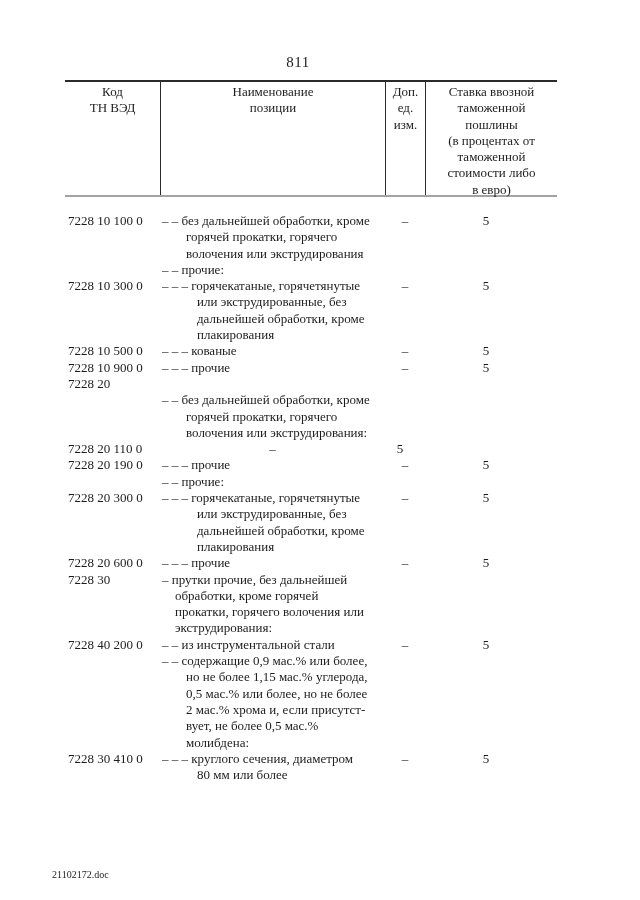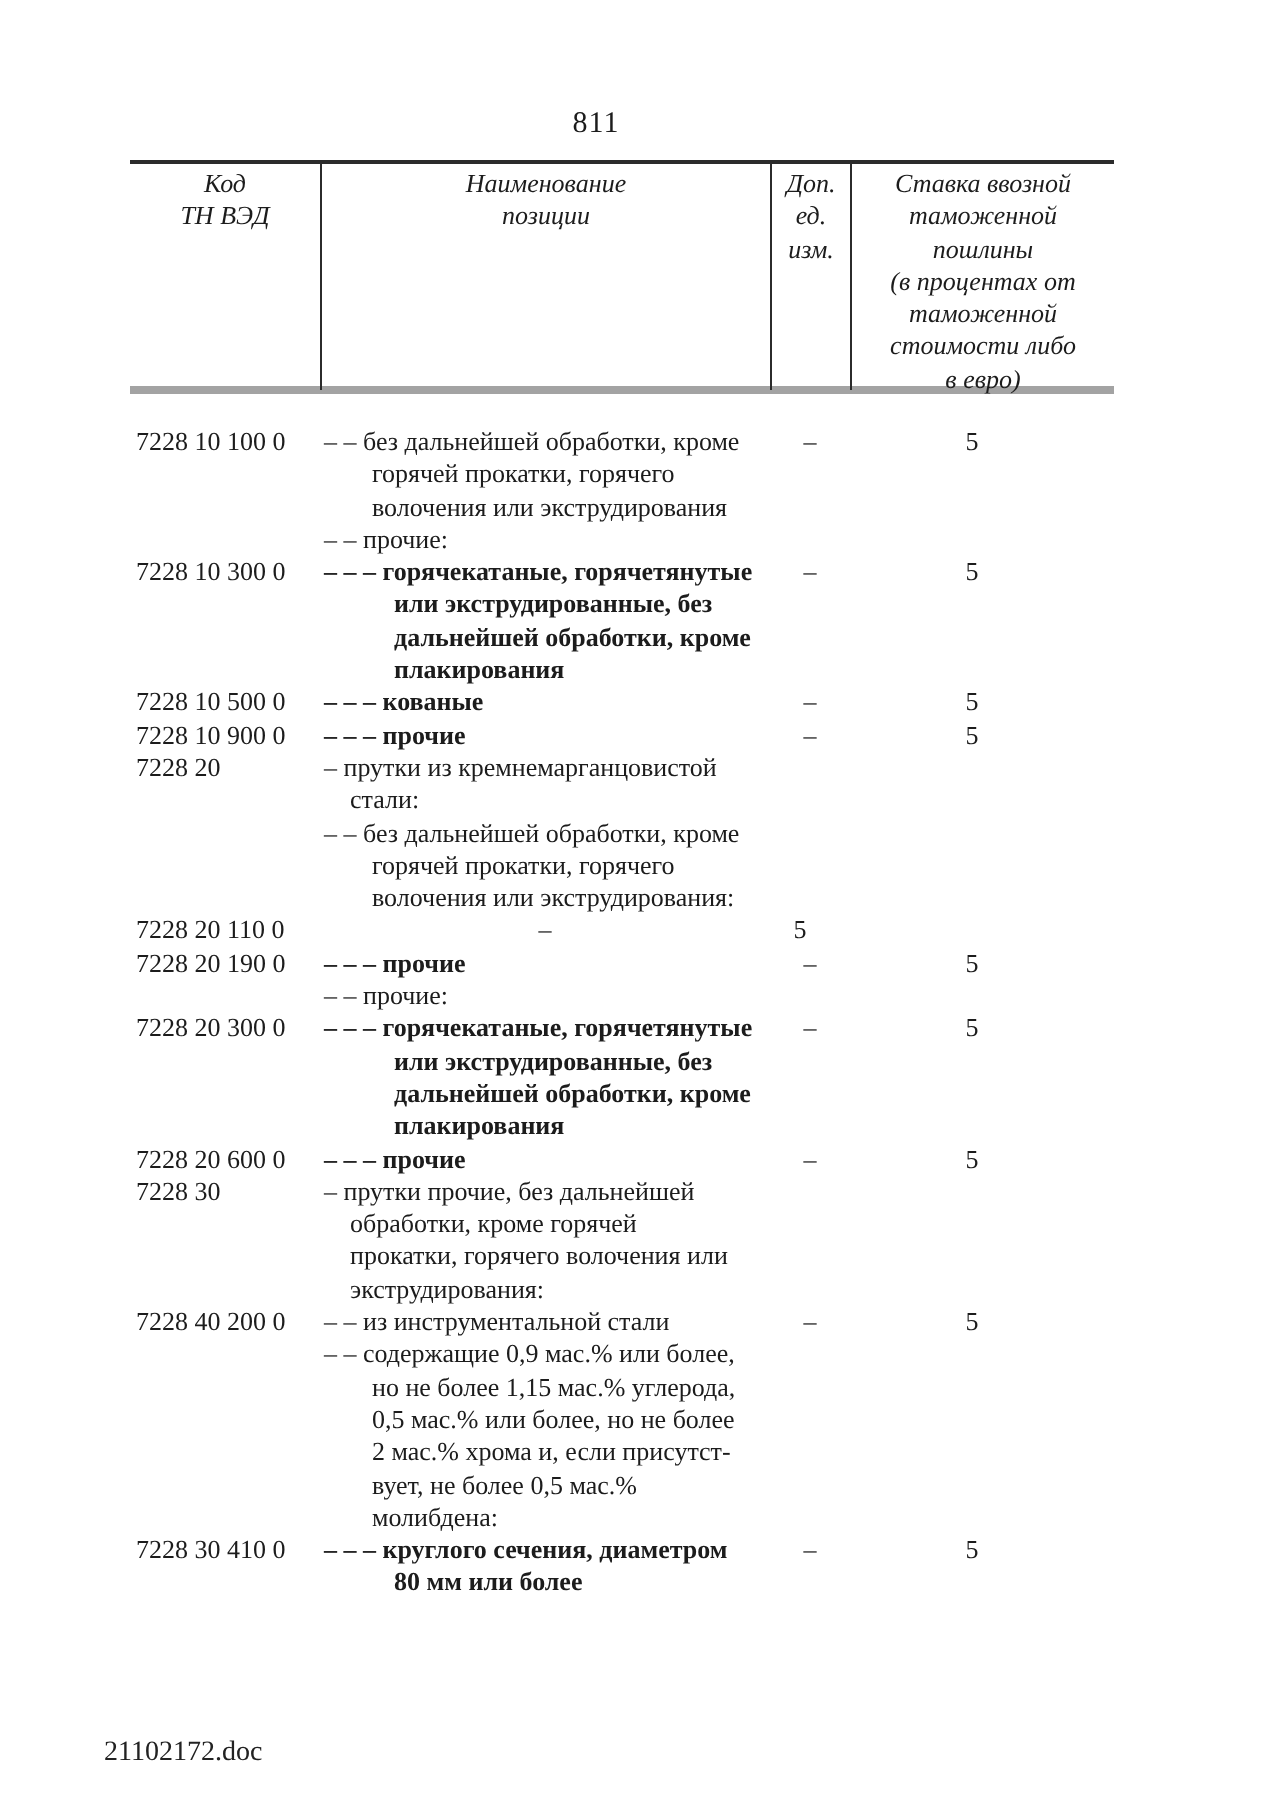--- a/index.html
+++ b/index.html
@@ -27,25 +27,24 @@
     left: 65px;
     top: 80px;
     width: 492px;
     font-size: 13px;
     line-height: 16.3px;
   }
   .thead {
     display: grid;
     grid-template-columns: 95px 225px 40px 132px;
     border-top: 2px solid #2b2b2b;
-    border-bottom: 4px solid #a3a3a3;
+    border-bottom: 2px solid #a3a3a3;
     height: 117px;
     box-sizing: border-box;
     align-items: start;
-    font-style: italic;
   }
   .th {
     text-align: center;
     white-space: pre-line;
     padding-top: 2px;
     height: 113px;
     box-sizing: border-box;
   }
   .th.bordered { border-left: 1px solid #2b2b2b; }
   .tbody {
@@ -54,28 +53,28 @@
   .trow {
     display: grid;
     grid-template-columns: 95px 225px 40px 132px;
     align-items: start;
   }
   .cell { box-sizing: border-box; }
   .code-cell { padding-left: 3px; white-space: nowrap; }
   .name-cell { white-space: pre-line; }
   .name-cell.lvl1 { padding-left: 15px; text-indent: -13px; }
   .name-cell.lvl2 { padding-left: 26px; text-indent: -24px; }
-  .name-cell.lvl3 { padding-left: 37px; text-indent: -35px; font-weight: bold; }
+  .name-cell.lvl3 { padding-left: 37px; text-indent: -35px; }
   .unit-cell { text-align: center; }
   .rate-cell { text-align: center; padding-right: 10px; }
   .footer-filename {
     position: absolute;
     left: 52px;
     top: 869px;
-    font-size: 14px;
+    font-size: 10px;
     color: #222222;
   }
 </style>
 </head>
 <body>
 
 <div class="page">
 
   <div class="page-number">811</div>
 
@@ -134,22 +133,20 @@
 
   <div class="trow">
     <div class="cell code-cell">7228 10 900 0</div>
     <div class="cell name-cell lvl3">– – – прочие</div>
     <div class="cell unit-cell">–</div>
     <div class="cell rate-cell">5</div>
   </div>
 
   <div class="trow">
     <div class="cell code-cell">7228 20</div>
-    <div class="cell name-cell lvl1">– прутки из кремнемарганцовистой
-стали:</div>
     <div class="cell unit-cell"></div>
     <div class="cell rate-cell"></div>
   </div>
 
   <div class="trow">
     <div class="cell code-cell"></div>
     <div class="cell name-cell lvl2">– – без дальнейшей обработки, кроме
 горячей прокатки, горячего
 волочения или экструдирования:</div>
     <div class="cell unit-cell"></div>

